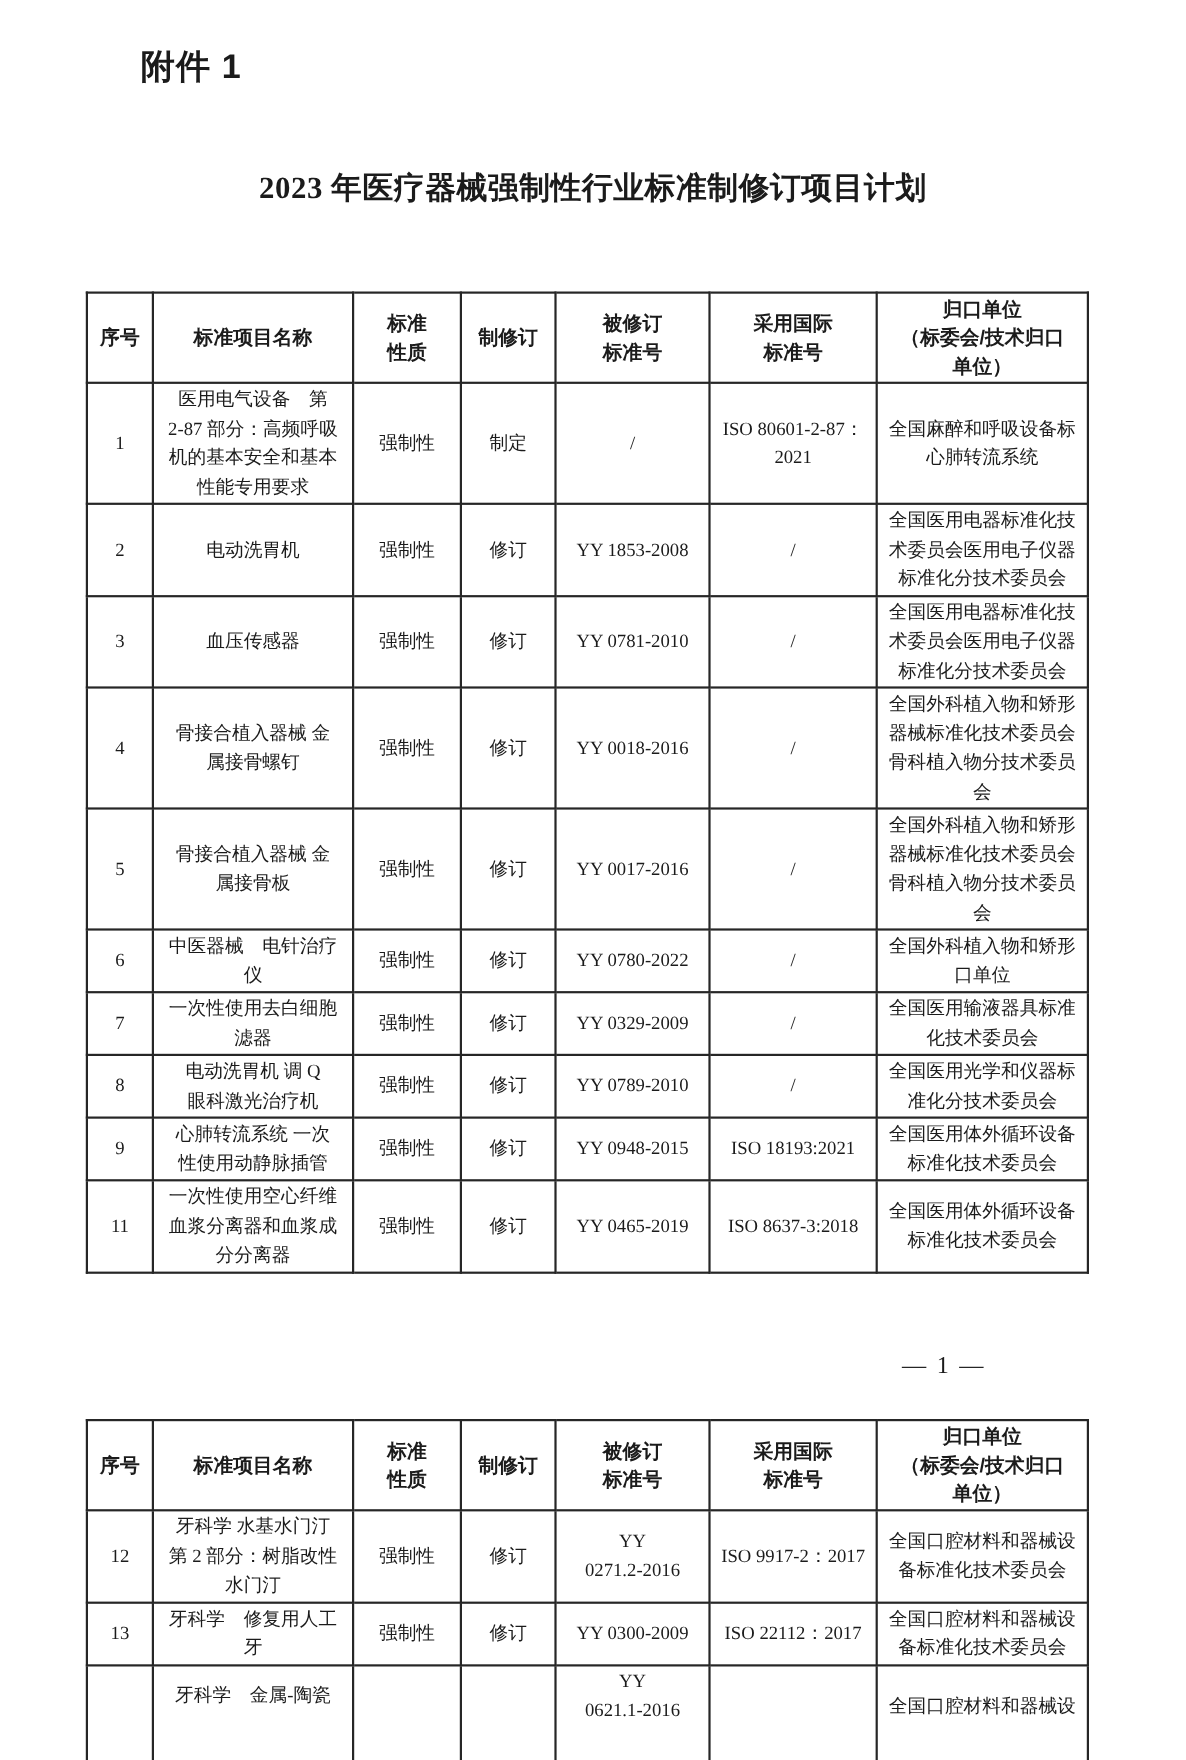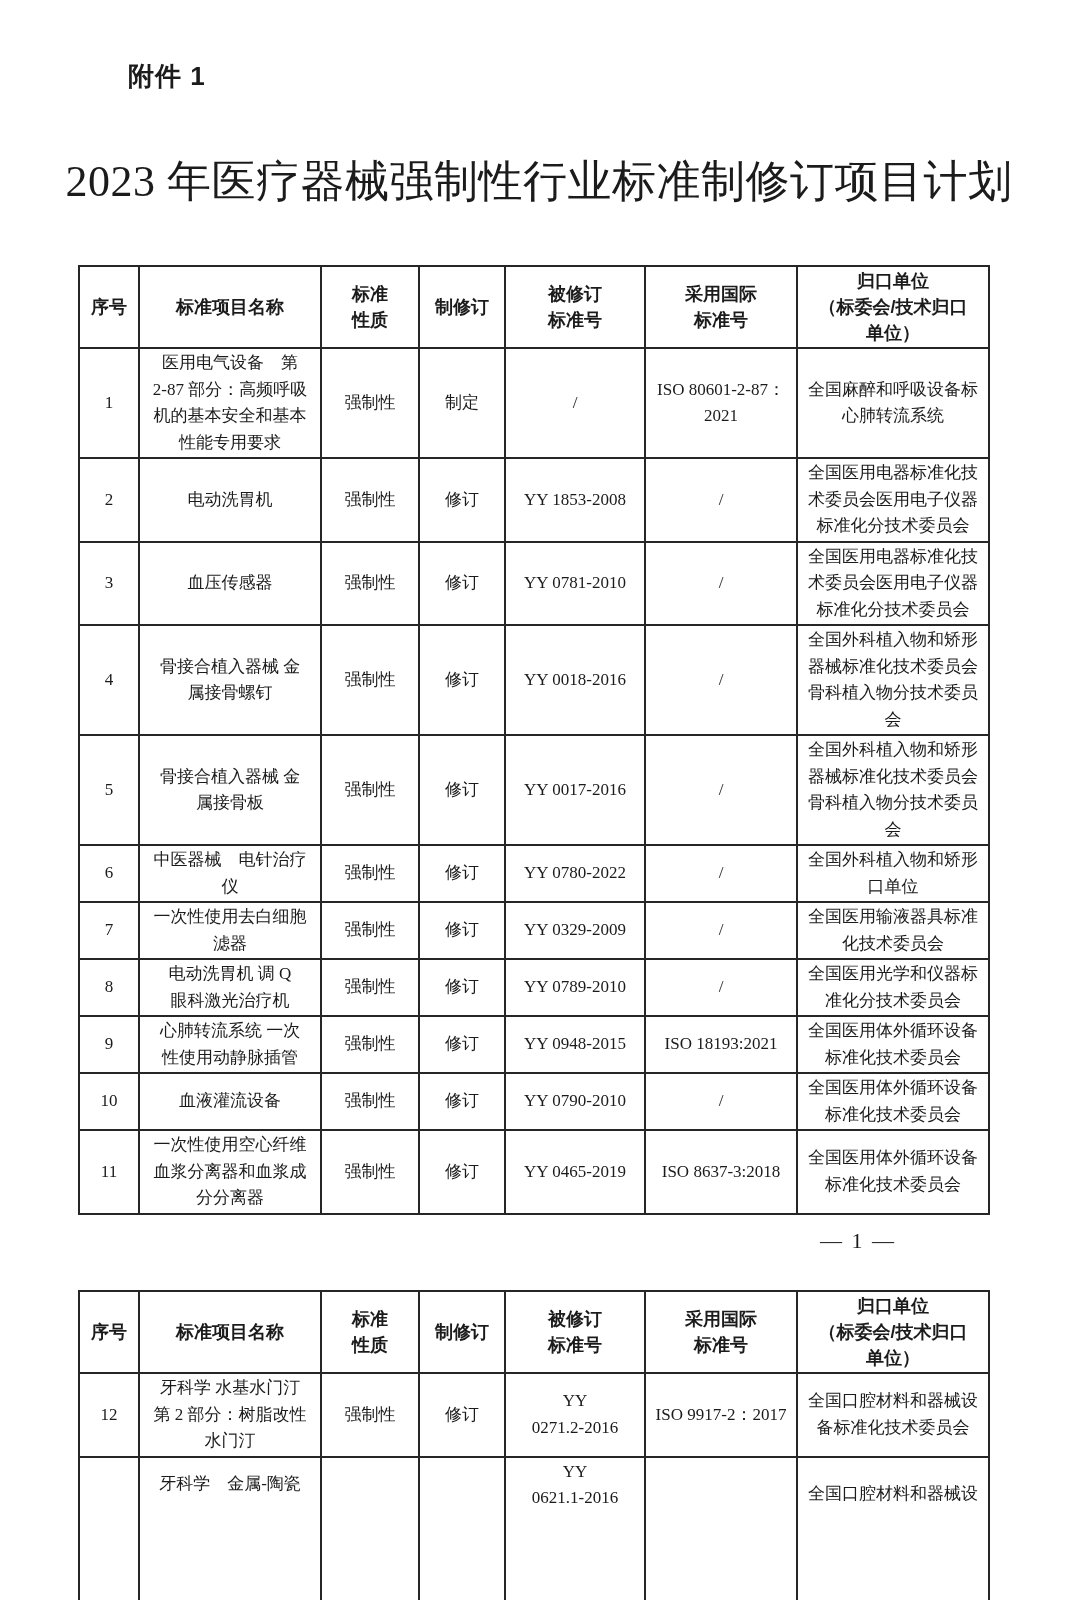--- a/index.html
+++ b/index.html
@@ -10,33 +10,32 @@
     background: #ffffff;
     overflow: hidden;
     color: #1b1b1b;
     font-family: "Liberation Serif", "DejaVu Serif", serif;
   }
   .attachment {
     position: absolute;
     left: 128px;
     top: 40px;
     font-family: "Liberation Sans", "DejaVu Sans", sans-serif;
-    font-size: 26px;
+    font-size: 31px;
     font-weight: 600;
     letter-spacing: 1px;
-    margin-top: 19px;
   }
   .doc-title {
     position: absolute;
     top: 152px;
     left: 0;
     width: 100%;
     text-align: center;
-    font-size: 44px;
-    font-weight: normal;
+    font-size: 28px;
+    font-weight: bold;
     letter-spacing: 0.5px;
     white-space: nowrap;
   }
   table.std-table {
     position: absolute;
     left: 78px;
     border-collapse: collapse;
     table-layout: fixed;
     width: 910px;
     background: #ffffff;
@@ -212,30 +211,20 @@
         <td>心肺转流系统 一次
 性使用动静脉插管</td>
         <td>强制性</td>
         <td>修订</td>
         <td>YY 0948-2015</td>
         <td>ISO 18193:2021</td>
         <td>全国医用体外循环设备
 标准化技术委员会</td>
       </tr>
         <tr>
-        <td>10</td>
-        <td>血液灌流设备</td>
-        <td>强制性</td>
-        <td>修订</td>
-        <td>YY 0790-2010</td>
-        <td>/</td>
-        <td>全国医用体外循环设备
-标准化技术委员会</td>
-      </tr>
-        <tr>
         <td>11</td>
         <td>一次性使用空心纤维
 血浆分离器和血浆成
 分分离器</td>
         <td>强制性</td>
         <td>修订</td>
         <td>YY 0465-2019</td>
         <td>ISO 8637-3:2018</td>
         <td>全国医用体外循环设备
 标准化技术委员会</td>
@@ -280,20 +269,31 @@
 水门汀</td>
         <td>强制性</td>
         <td>修订</td>
         <td>YY
 0271.2-2016</td>
         <td>ISO 9917-2：2017</td>
         <td>全国口腔材料和器械设
 备标准化技术委员会</td>
       </tr>
         <tr>
+        <td>13</td>
+        <td>牙科学　修复用人工
+牙</td>
+        <td>强制性</td>
+        <td>修订</td>
+        <td>YY 0300-2009</td>
+        <td>ISO 22112：2017</td>
+        <td>全国口腔材料和器械设
+备标准化技术委员会</td>
+      </tr>
+        <tr>
         <td></td>
         <td>牙科学　金属-陶瓷</td>
         <td></td>
         <td></td>
         <td>YY
 0621.1-2016</td>
         <td></td>
         <td>全国口腔材料和器械设</td>
       </tr>
       </tbody>

